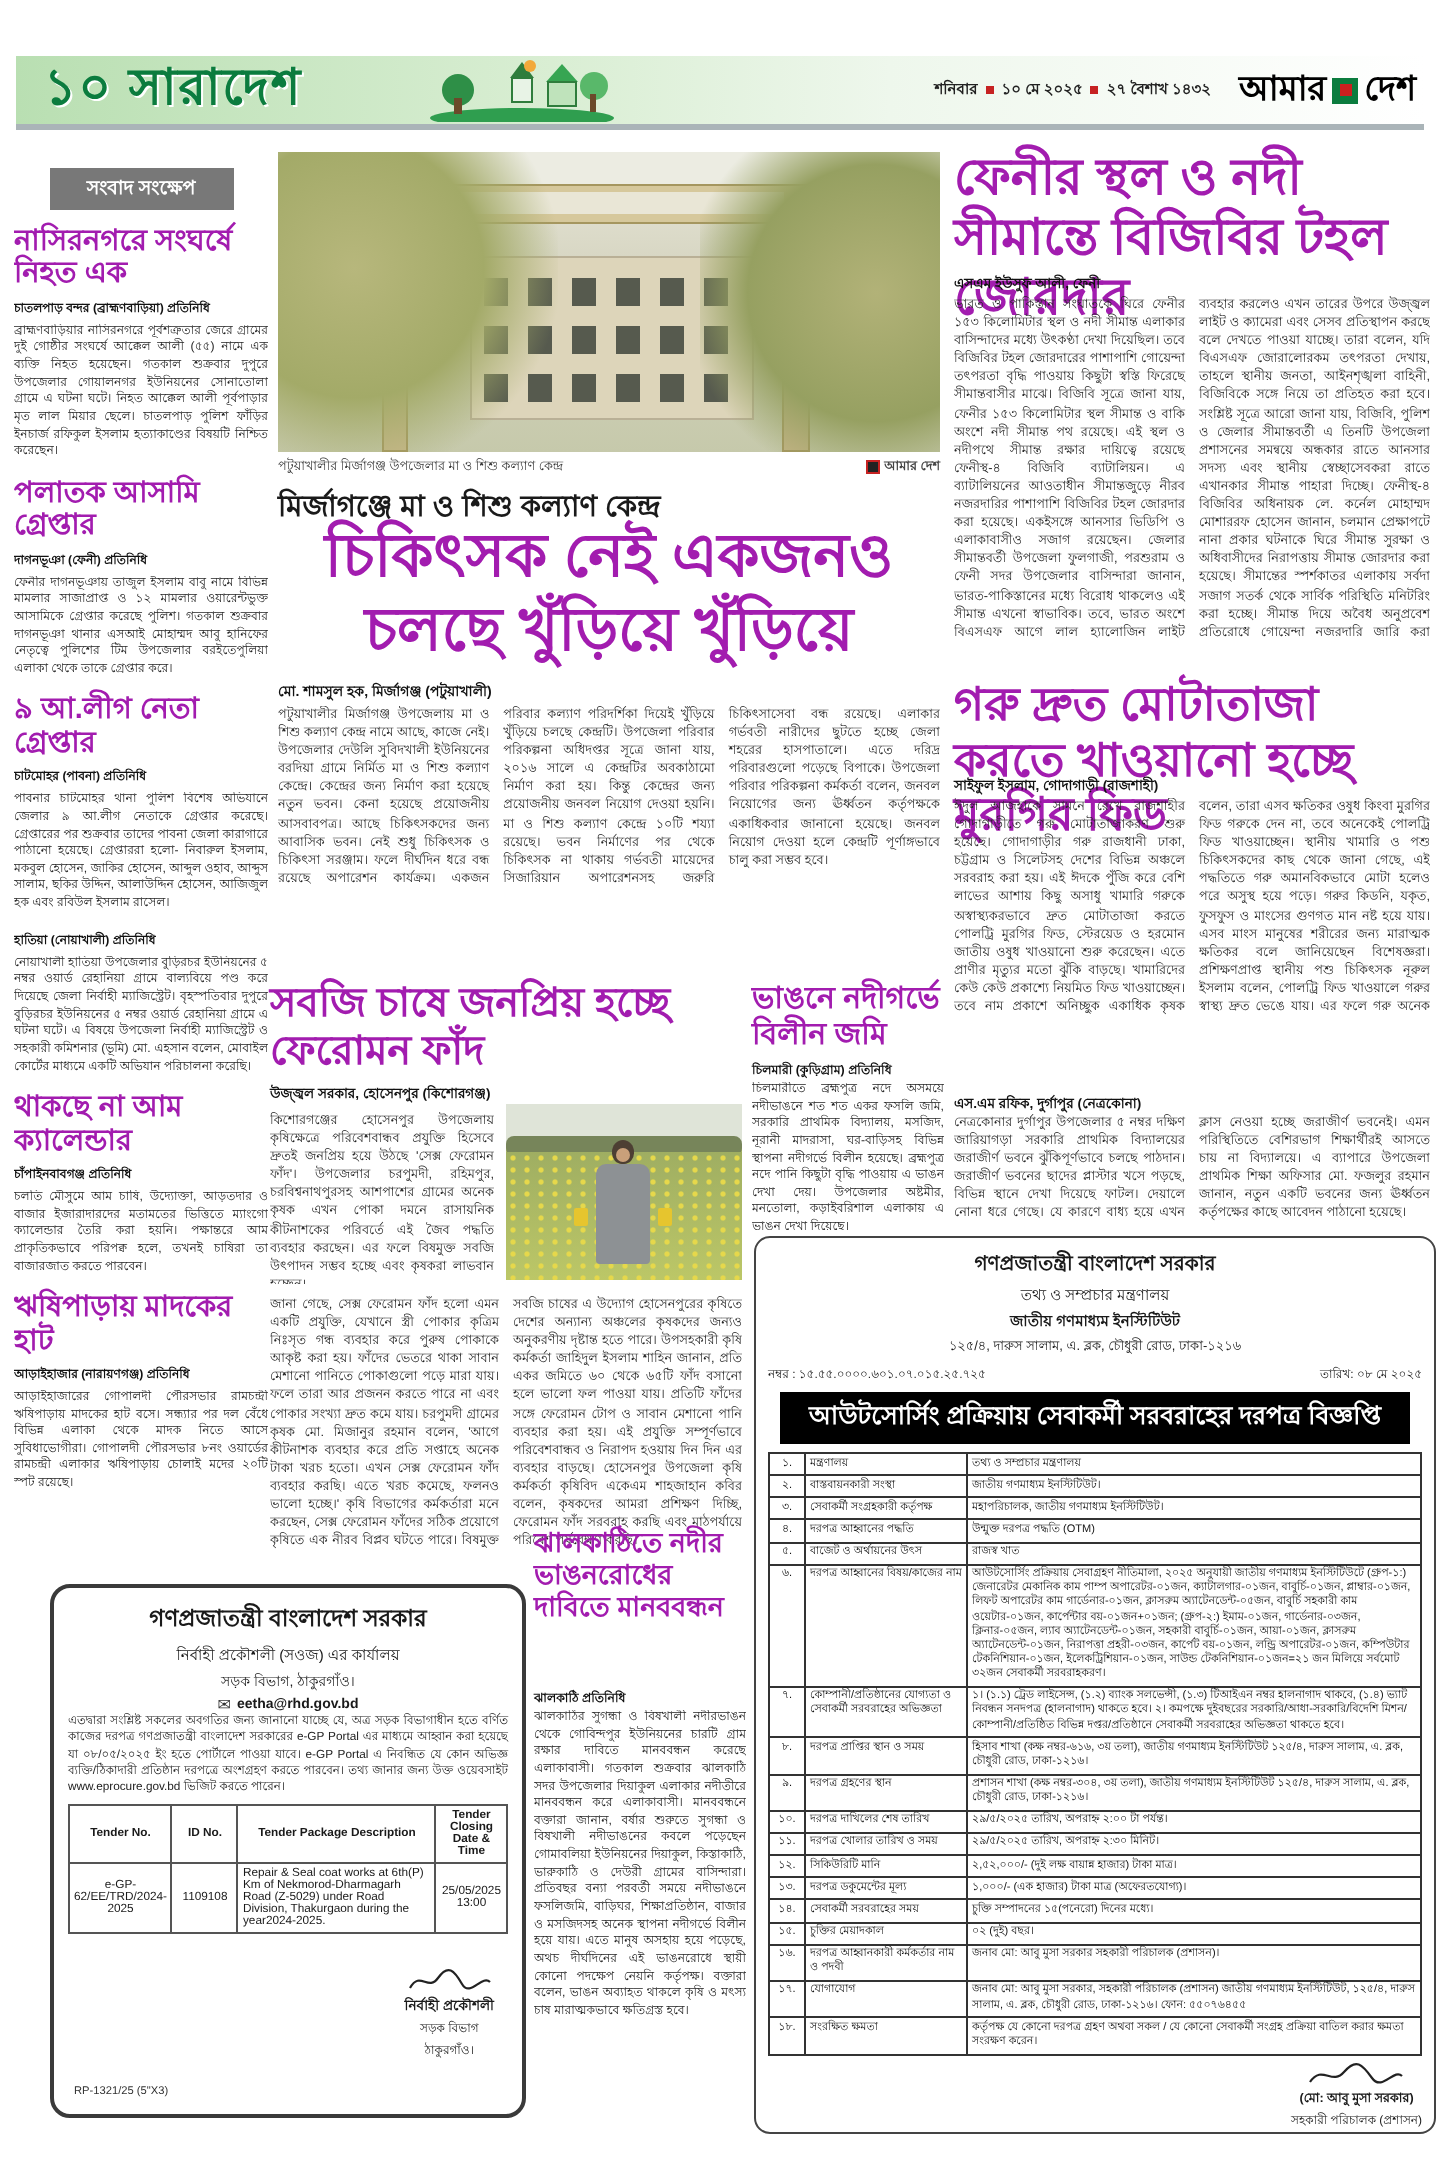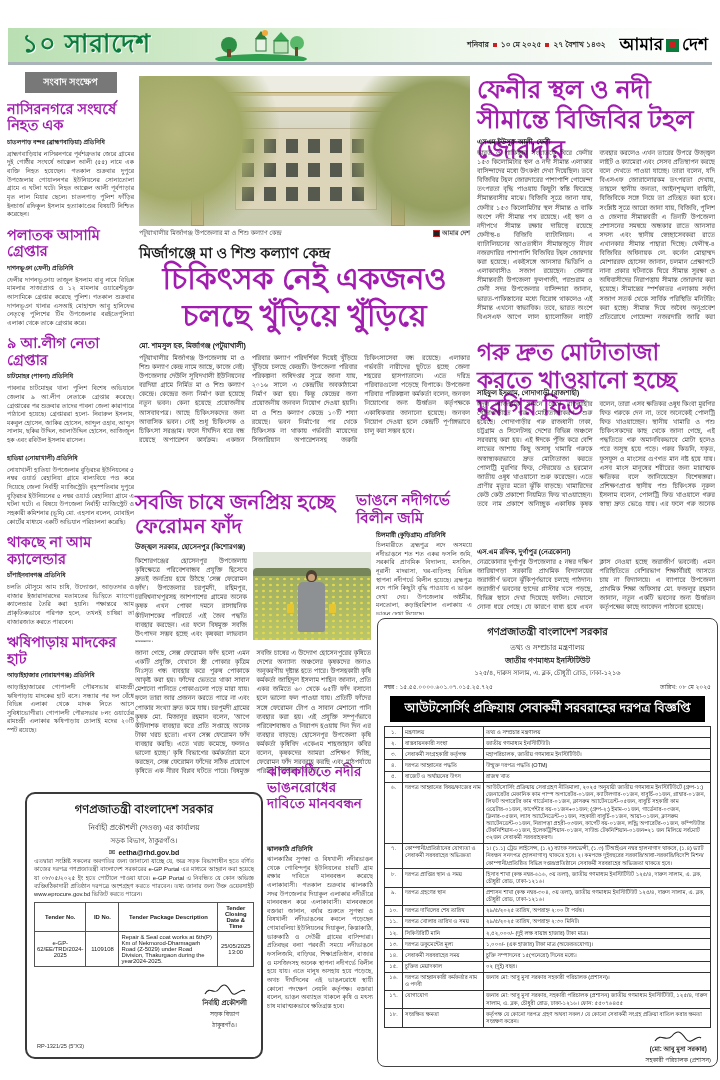--- a/index.html
+++ b/index.html
@@ -19,21 +19,21 @@
   .brand{display:flex;align-items:center;gap:3px;margin-left:14px;font-size:17px;font-weight:bold;color:#000;white-space:nowrap;}
   .brand-box{width:13px;height:13px;background:#0b7c3e;display:flex;align-items:center;justify-content:center;}
   .brand-box i{width:6px;height:6px;background:#cc1f1f;display:block;}
   
   .hl{font-weight:bold;color:#a21caf;margin:0;}
   .byline{font-weight:bold;font-size:6.8px;color:#111;}
   .body-txt{font-size:6.4px;line-height:1.42;color:#242424;text-align:justify;overflow:hidden;}
   .cols2{column-count:2;column-gap:7px;}
   .cols3{column-count:3;column-gap:7px;}
   
-  .briefs{left:7px;top:72px;width:127px;height:716px;overflow:hidden;}
+  .briefs{left:7px;top:84px;width:127px;height:716px;overflow:hidden;}
   .sec-label{width:92px;margin:0 auto 8px auto;background:#787878;color:#fff;
     font-size:9.5px;font-weight:bold;text-align:center;padding:3px 0;}
   .brief{margin-bottom:8px;}
   .brief h3{font-size:14.5px;line-height:1.13;margin:0 12px 3px 0;}
   .brief .byline{font-size:6.1px;margin-bottom:2px;}
   .brief .body-txt{font-size:6.1px;}
   
   .photo1{left:139px;top:76px;width:331px;height:150px;overflow:hidden;
     background:linear-gradient(180deg,#e9e7da 0%,#d8d7c4 35%,#c6c9ab 100%);}
   .p1-sky{position:absolute;left:0;top:0;width:100%;height:34px;background:#ececе2;background:#ecece2;}
@@ -79,21 +79,21 @@
   .p2-dots{position:absolute;left:0;top:24px;width:100%;height:64px;
     background-image:radial-gradient(circle,#e6d84b 1px,rgba(0,0,0,0) 1.6px);background-size:7px 6px;}
   .p2-head{position:absolute;left:53px;top:18px;width:11px;height:12px;background:#4d3f33;border-radius:50% 50% 45% 45%;}
   .p2-face{position:absolute;left:55px;top:22px;width:7px;height:7px;background:#c9a07a;border-radius:50%;}
   .p2-bodyshape{position:absolute;left:45px;top:30px;width:27px;height:50px;background:#8d9194;border-radius:5px 5px 2px 2px;}
   .p2-cupL{position:absolute;left:34px;top:52px;width:7px;height:9px;background:#e6c52e;border-radius:1px;}
   .p2-cupR{position:absolute;left:76px;top:52px;width:7px;height:9px;background:#e6c52e;border-radius:1px;}
   .phe-body1{left:135px;top:556px;width:112px;height:86px;}
   .phe-body2{left:135px;top:648px;width:236px;height:142px;}
   
-  .ero-hl{left:356px;top:491px;width:96px;font-size:15px;line-height:1.2;}
+  .ero-hl{left:376px;top:491px;width:96px;font-size:15px;line-height:1.2;}
   .ero-by{left:376px;top:530px;font-size:6.2px;}
   .ero-body{left:376px;top:541px;width:96px;height:74px;font-size:6.1px;}
   
   .hc-hl{left:267px;top:764px;width:106px;font-size:13.5px;line-height:1.2;}
   .hc-by{left:267px;top:844px;font-size:6.2px;}
   .hc-body{left:267px;top:855px;width:106px;height:222px;font-size:6.1px;}
   
   .ad{left:25px;top:792px;width:238px;height:267px;border:2px solid #3a3a3a;border-radius:10px;
      padding:6px 7px;box-sizing:border-box;overflow:hidden;}
   .ad-gov{text-align:center;font-size:11.5px;font-weight:bold;margin-top:1px;}

